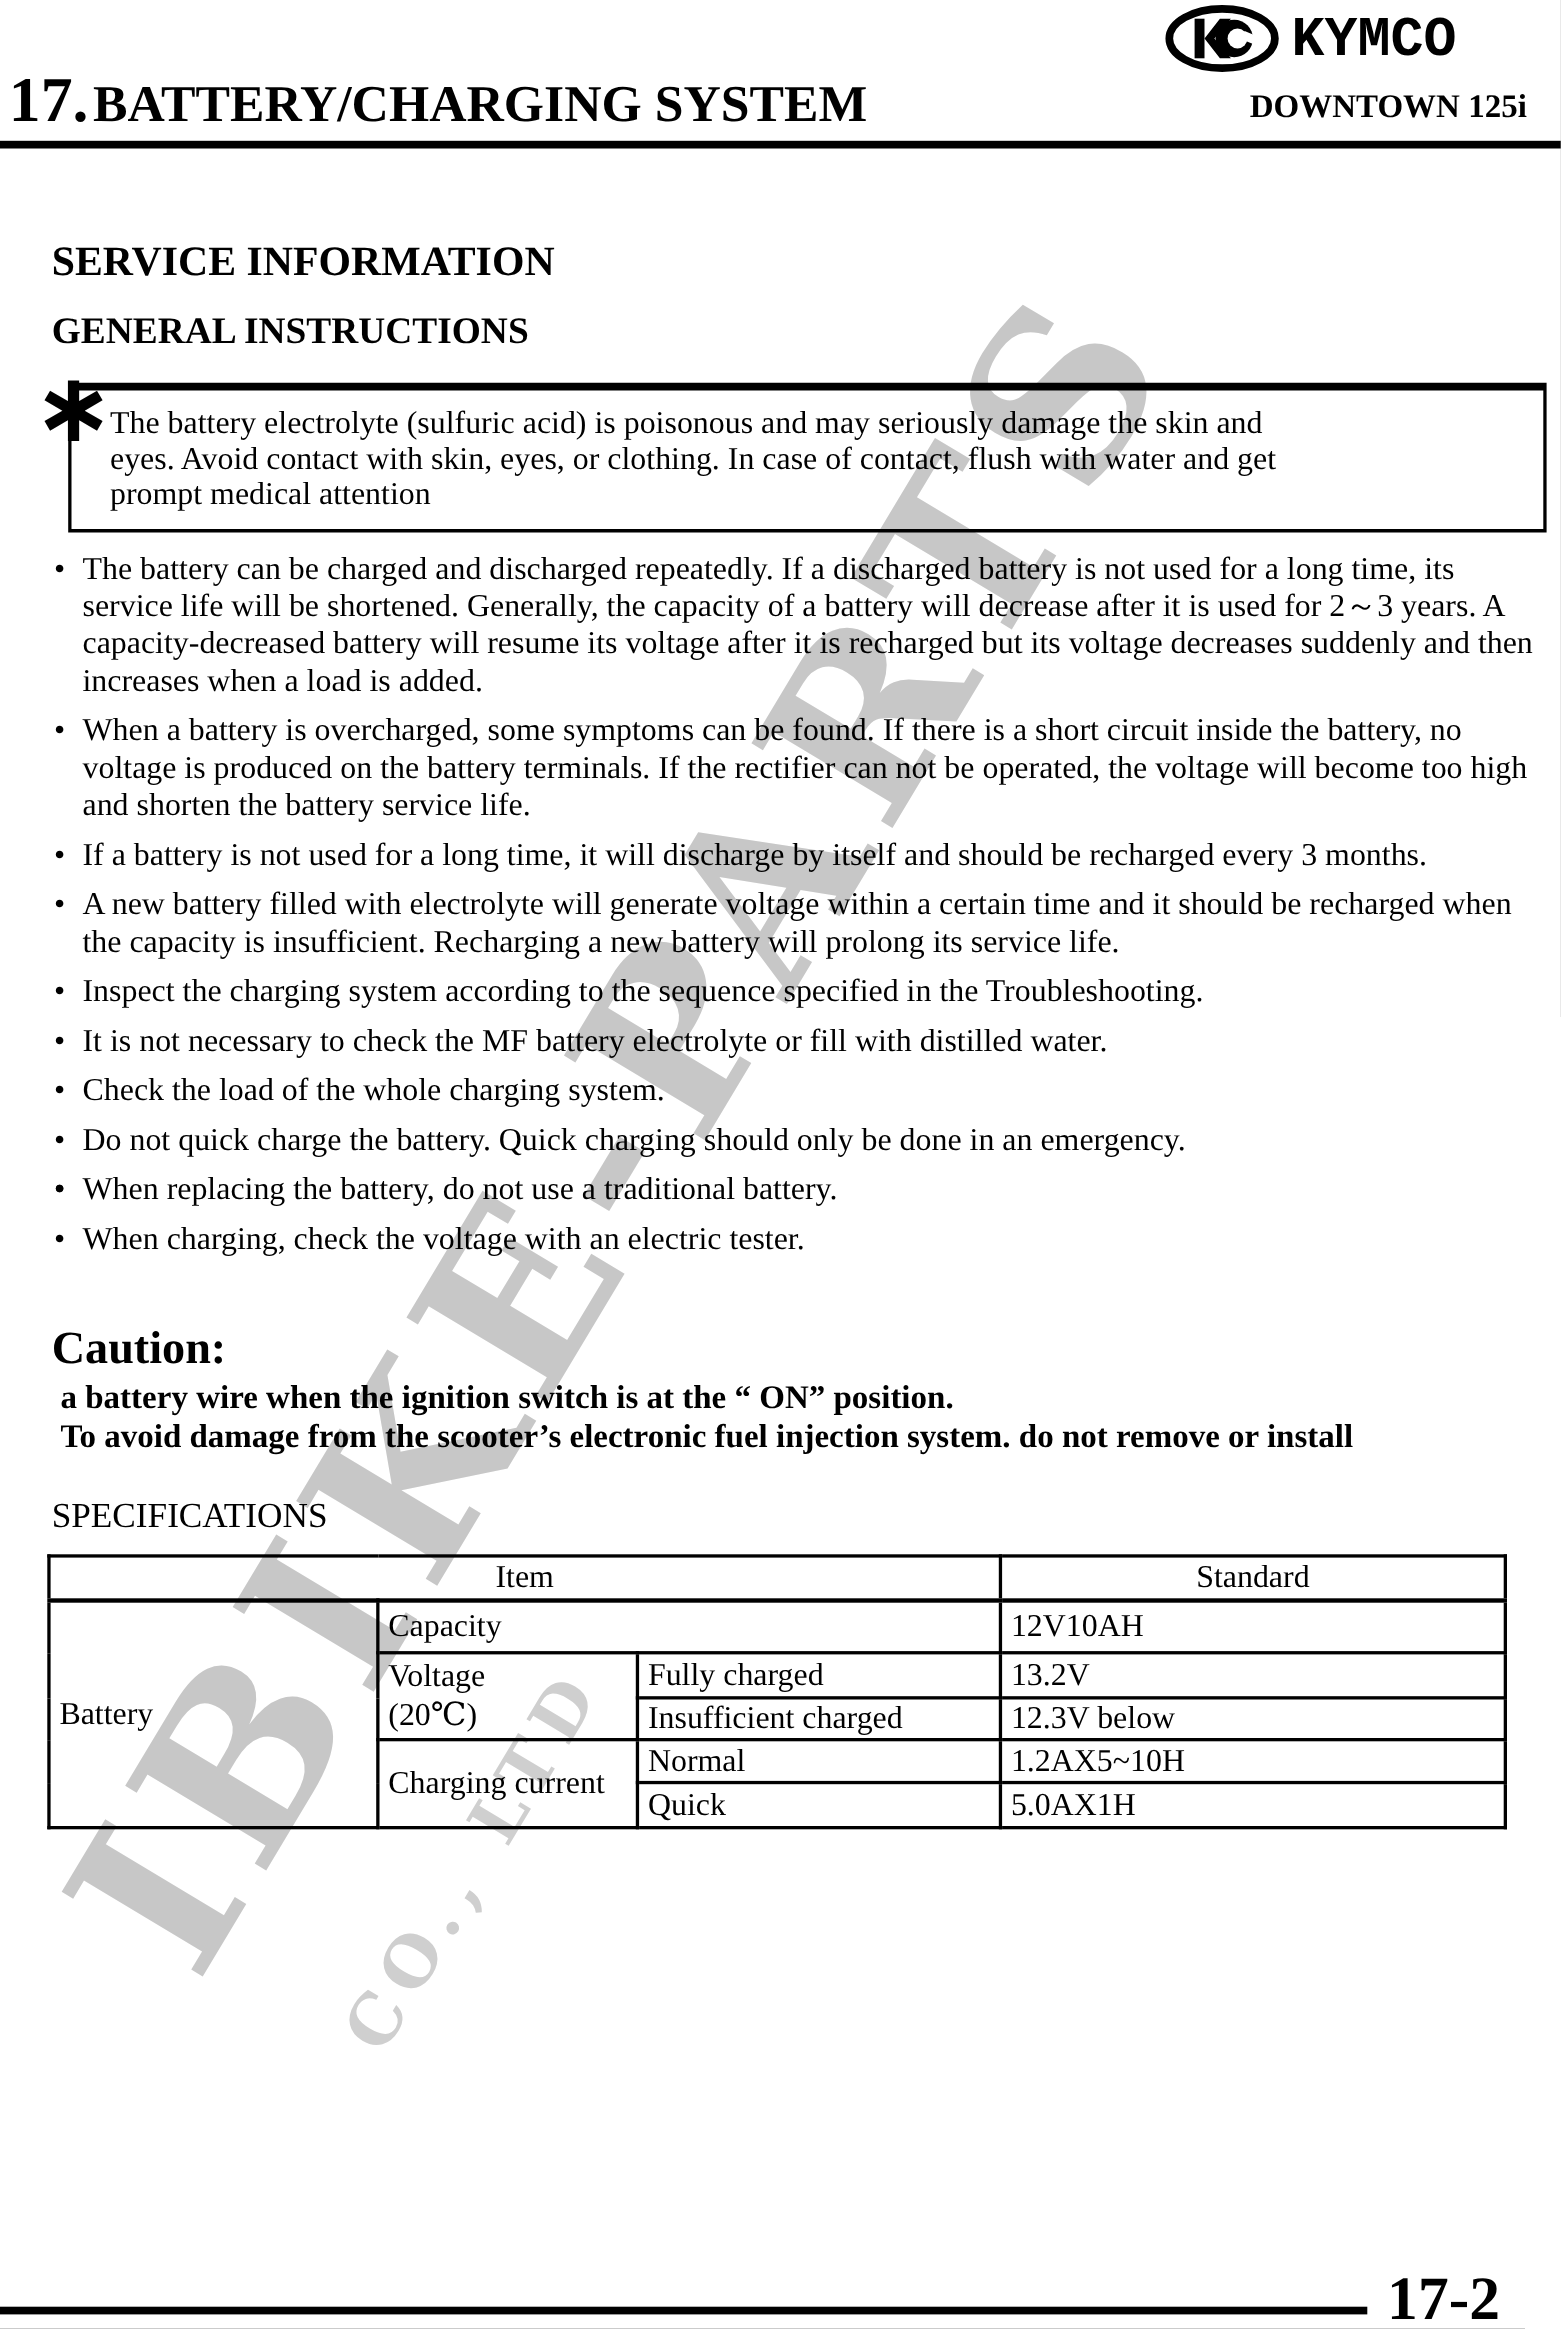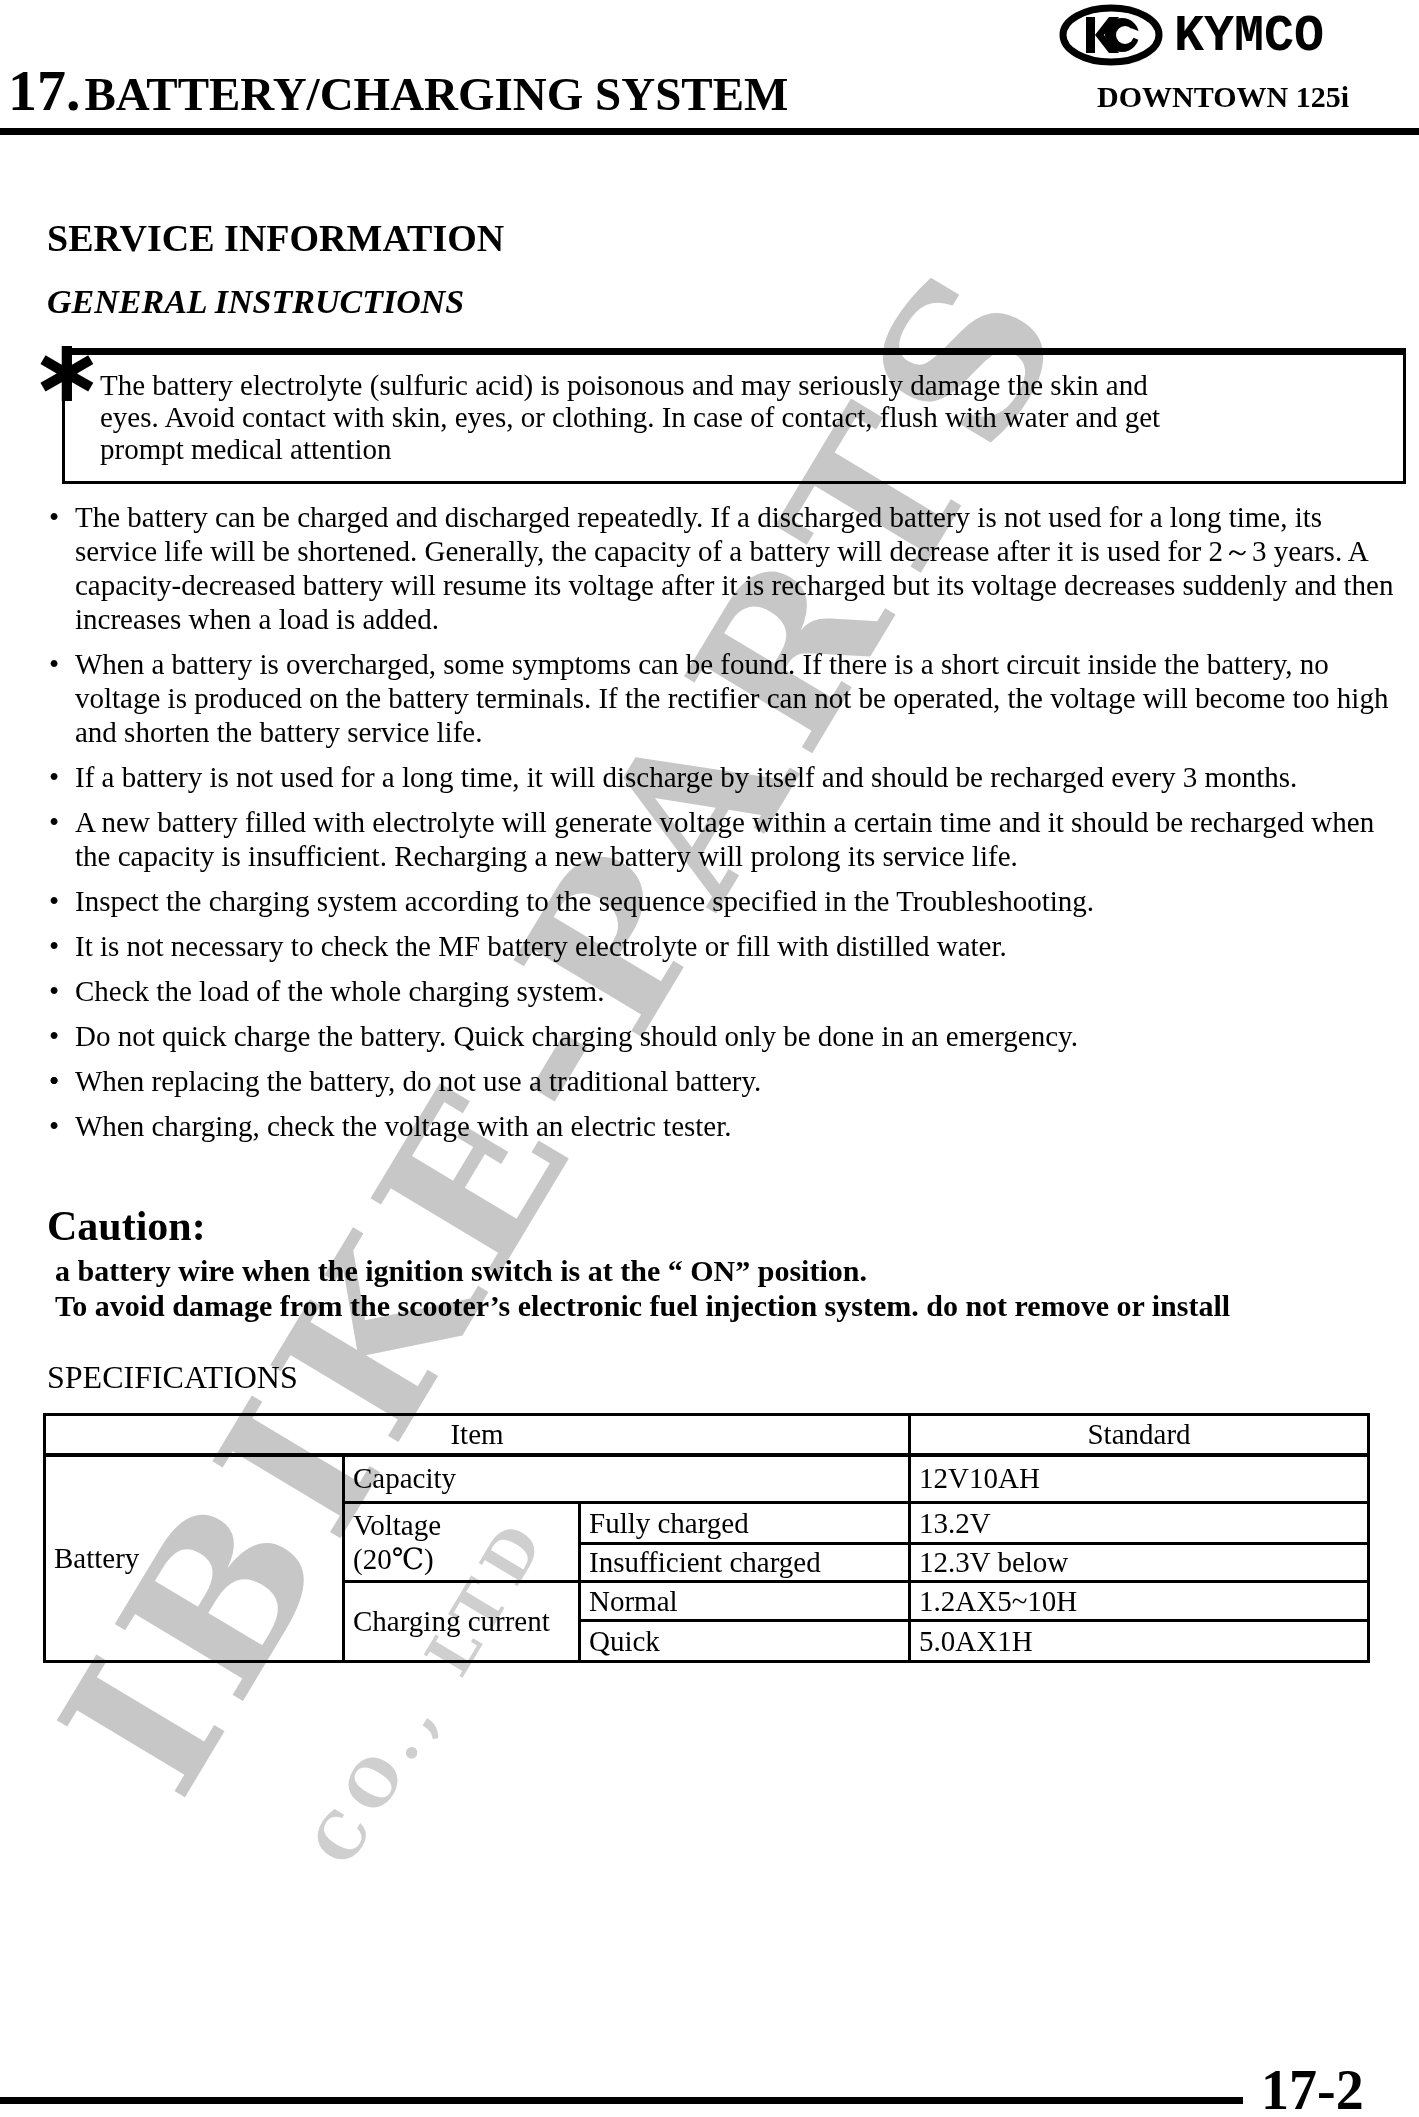--- a/index.html
+++ b/index.html
@@ -43,27 +43,27 @@
   
   .chapter-title{left:8px;top:62px;line-height:1;white-space:nowrap;}
   .chapter-title .num{font-size:58px;font-weight:bold;}
   .chapter-title .txt{font-size:47px;font-weight:bold;letter-spacing:0px;}
   .logo-row{left:1058px;top:4px;display:flex;align-items:center;gap:10px;}
   .brand-text{
     font-family:Liberation Mono, monospace;
     font-weight:900;font-size:50px;line-height:1;letter-spacing:0px;
     transform:scaleY(1.02);
   }
-  .model-text{left:1058px;top:80px;width:330px;text-align:center;
+  .model-text{left:1058px;top:80px;width:330px;text-align:right;
     font-size:30px;font-weight:bold;white-space:nowrap;}
   .header-rule{left:0;top:128px;width:1419px;height:7px;background:#000;}
 
   
   .h-service{left:47px;top:218px;font-size:38px;font-weight:bold;line-height:1.1;}
-  .h-general{left:47px;top:283px;font-size:34px;font-weight:bold;line-height:1.1;font-style:italic;}
+  .h-general{left:47px;top:283px;font-size:34px;font-weight:bold;line-height:1.1;}
   .h-caution{left:47px;top:1203px;font-size:42px;font-weight:bold;line-height:1.1;}
   .h-specs{left:47px;top:1360px;font-size:32px;font-weight:normal;line-height:1.1;}
 
   
   .asterisk{left:30px;top:327px;font-size:88px;line-height:1;font-weight:bold;
     font-family:"DejaVu Sans","Liberation Sans",sans-serif;}
   .warn-box{
     left:62px;top:348px;width:1344px;height:136px;
     border:3px solid #000;border-top:7px solid #000;
     box-sizing:border-box;

